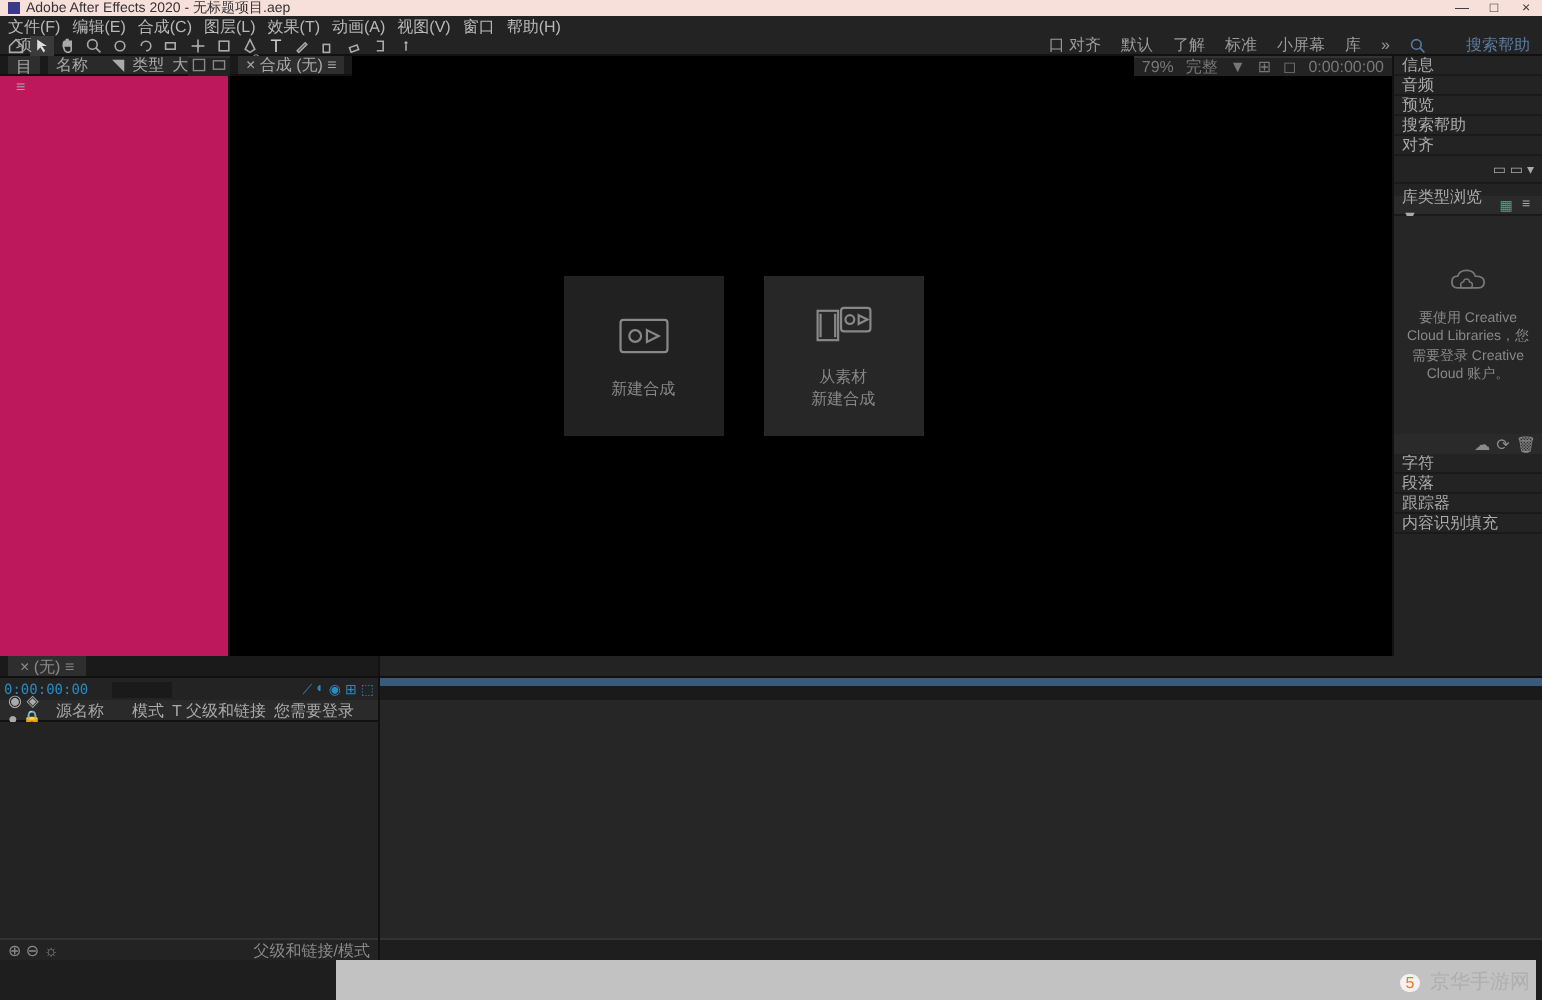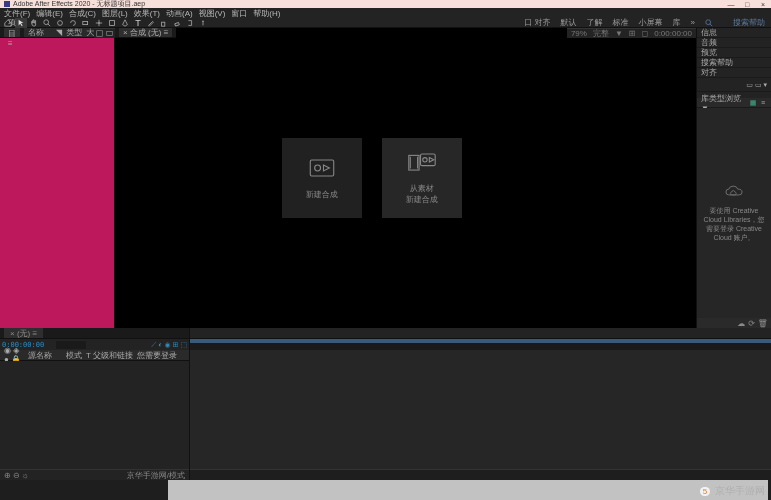--- a/index.html
+++ b/index.html
@@ -300,20 +300,34 @@
             <path d="M8 14 Q4 14 4 10 Q4 6 8 6 Q9 2 14 2 Q19 2 20 6 Q26 6 26 10 Q26 14 22 14 Z" fill="none" stroke="#777" stroke-width="1.2"></path>
             <path d="M12 10 Q12 8 14 8 Q16 8 16 10 Q18 10 18 12 Q18 14 16 14 L12 14 Q10 14 10 12 Q10 10 12 10" fill="none" stroke="#777"></path>
           </svg>
       <div class="lib-msg">要使用 Creative Cloud Libraries，您需要登录 Creative Cloud 账户。</div>
     </div>
     <div class="lib-foot">
       <span style="font-size:8px">☁</span>
       <span style="font-size:8px">⟳</span>
       <span style="font-size:8px">🗑</span>
     </div>
+    <div class="bot-panel">
+      <div class="r-row">
+            <span>字符</span>
+          </div>
+      <div class="r-row">
+            <span>段落</span>
+          </div>
+      <div class="r-row">
+            <span>跟踪器</span>
+          </div>
+      <div class="r-row">
+            <span>内容识别填充</span>
+          </div>
+    </div>
   </div>
 </div>
 
 <div class="timeline-area">
   <div class="tl-left">
     <div class="tl-tabs">
           <span class="tab-active">× (无) ≡</span>
         </div>
     <div class="tl-controls">
       <span class="tc">0:00:00:00</span>
@@ -329,21 +343,21 @@
     <div class="tl-cols">
       <span style="width:20px">◉ ◈ ● 🔒</span>
       <span>源名称</span>
       <span style="margin-left:10px">模式</span>
       <span>T  父级和链接</span>
       <span>您需要登录</span>
     </div>
     <div class="tl-body"></div>
     <div class="tl-footer">
       <span>⊕ ⊖ ☼</span>
-      <span>京华手游网/模式</span>
+      <span>父级和链接/模式</span>
     </div>
   </div>
   <div class="tl-right">
     <div class="tl-tabs" style="background:#232323"></div>
     <div class="tl-ruler">
       <div class="play-bar"></div>
       <div class="ticks"></div>
     </div>
     <div class="tl-track"></div>
     <div class="tl-scroll"></div>

